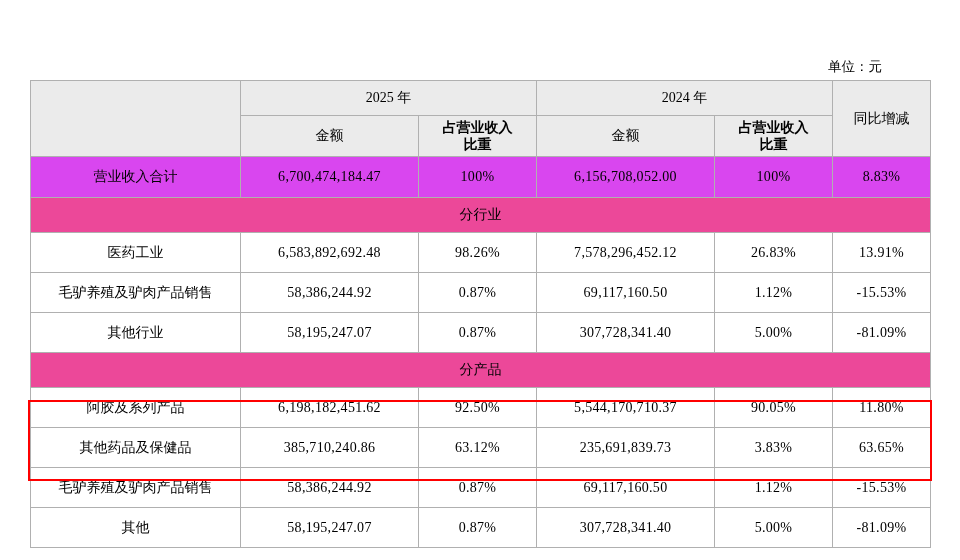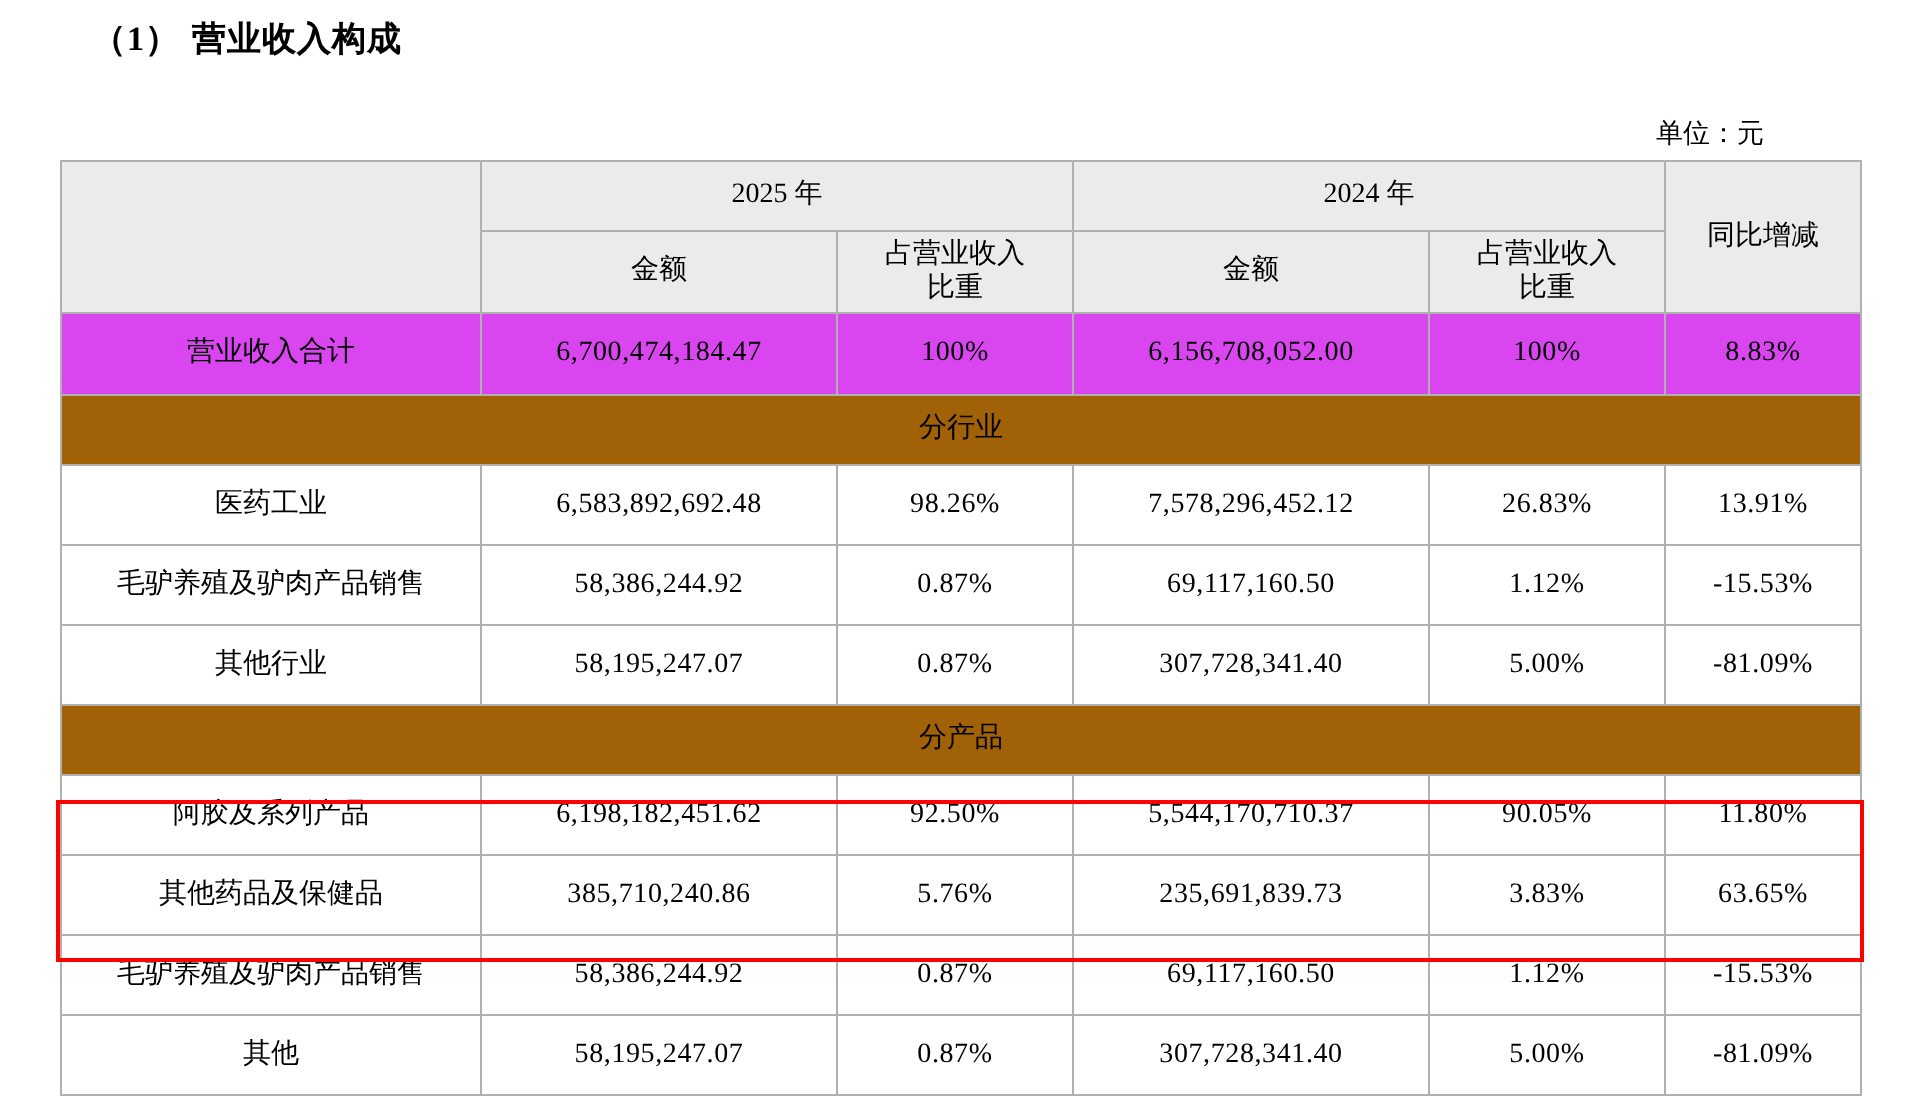--- a/index.html
+++ b/index.html
@@ -71,51 +71,49 @@
   }
   tr.head2 td {
     background: #ebebeb;
     height: 40px;
   }
   tr.total td {
     background: #d946ef;
     height: 40px;
   }
   tr.group td {
-    background: #a16207;
+    background: #ec4899;
     height: 34px;
   }
   .label-cell {
     text-align: center;
   }
   .num-cell {
     letter-spacing: 0.3px;
   }
   .highlight-box {
     position: absolute;
     left: 28px;
     top: 400px;
     width: 904px;
     height: 81px;
     border: 2px solid #ff0000;
     box-sizing: border-box;
     pointer-events: none;
   }
   .stack {
     display: block;
+    font-weight: bold;
   }
 </style>
 </head>
 <body>
 
 <div class="page">
 
-  <div class="section-title">
-    <span class="num">（1）</span><span>营业收入构成</span>
-  </div>
 
   <div class="unit-line">单位：元</div>
 
   <table class="fin">
     <colgroup>
       <col class="col1">
         <col class="col2">
         <col class="col3">
         <col class="col4">
         <col class="col5">
@@ -190,21 +188,21 @@
         <td class="num-cell">6,198,182,451.62</td>
         <td class="num-cell">92.50%</td>
         <td class="num-cell">5,544,170,710.37</td>
         <td class="num-cell">90.05%</td>
         <td class="num-cell">11.80%</td>
       </tr>
 
       <tr>
         <td class="label-cell">其他药品及保健品</td>
         <td class="num-cell">385,710,240.86</td>
-        <td class="num-cell">5.76%</td>
+        <td class="num-cell">63.12%</td>
         <td class="num-cell">235,691,839.73</td>
         <td class="num-cell">3.83%</td>
         <td class="num-cell">63.65%</td>
       </tr>
 
       <tr>
         <td class="label-cell">毛驴养殖及驴肉产品销售</td>
         <td class="num-cell">58,386,244.92</td>
         <td class="num-cell">0.87%</td>
         <td class="num-cell">69,117,160.50</td>

